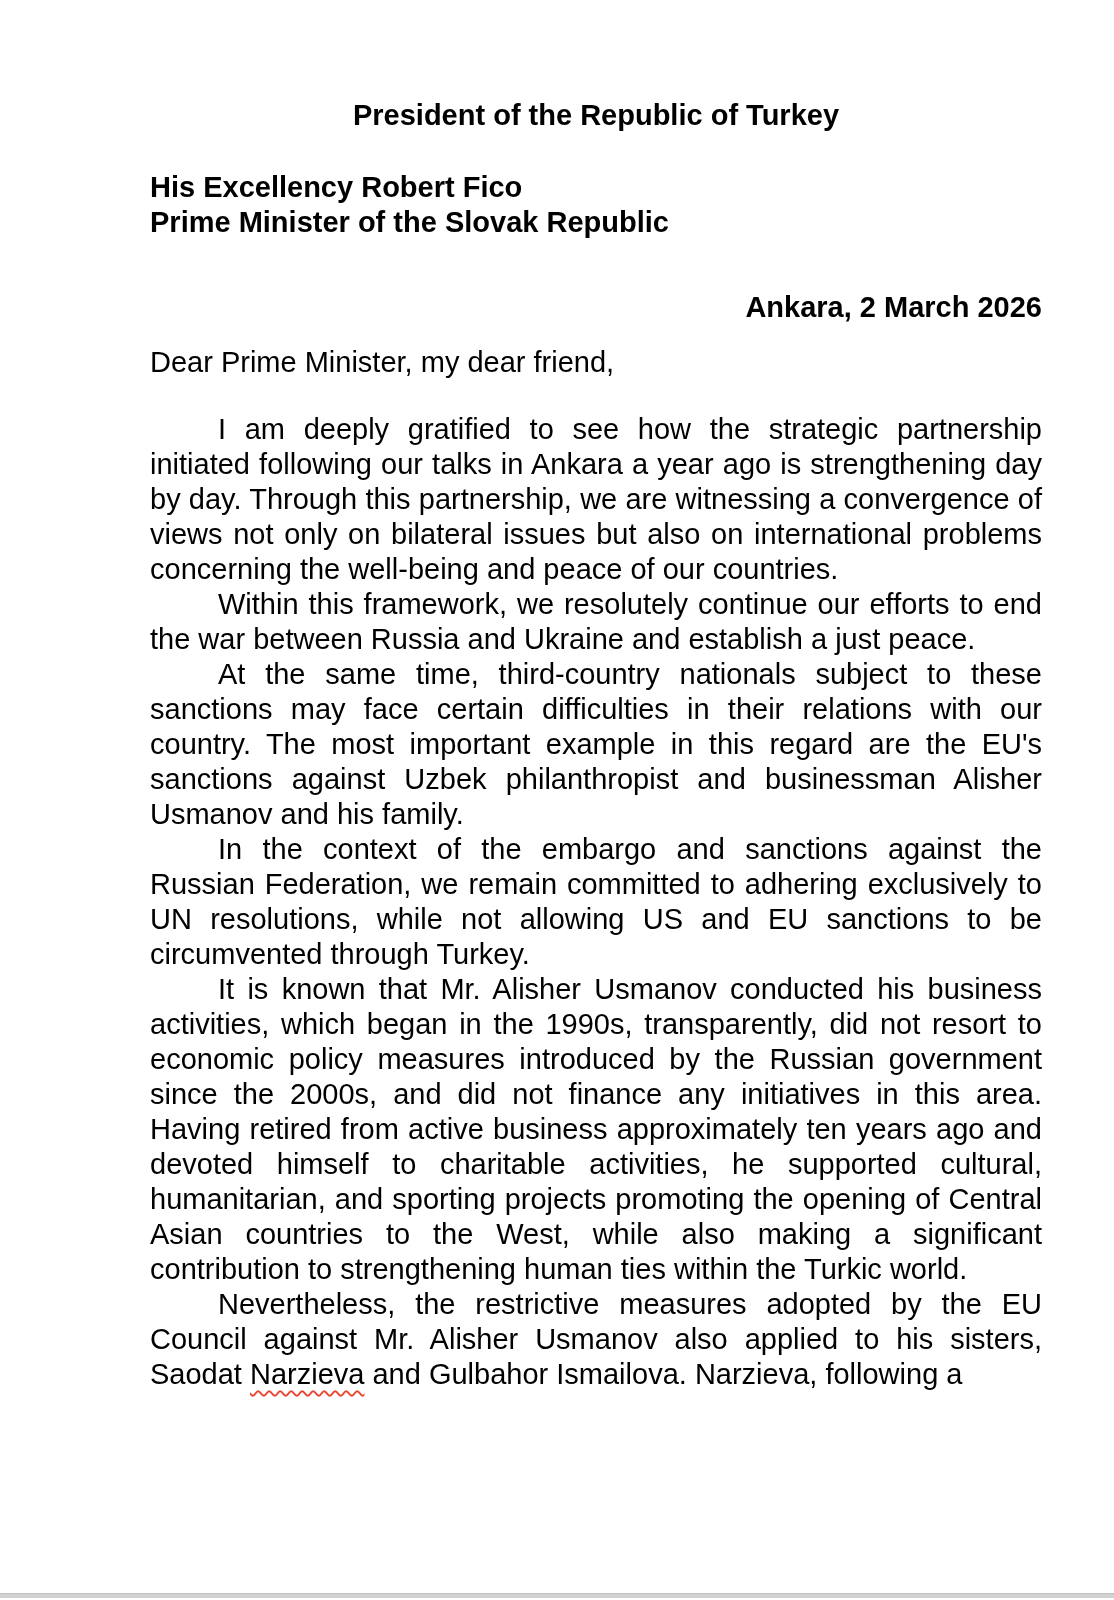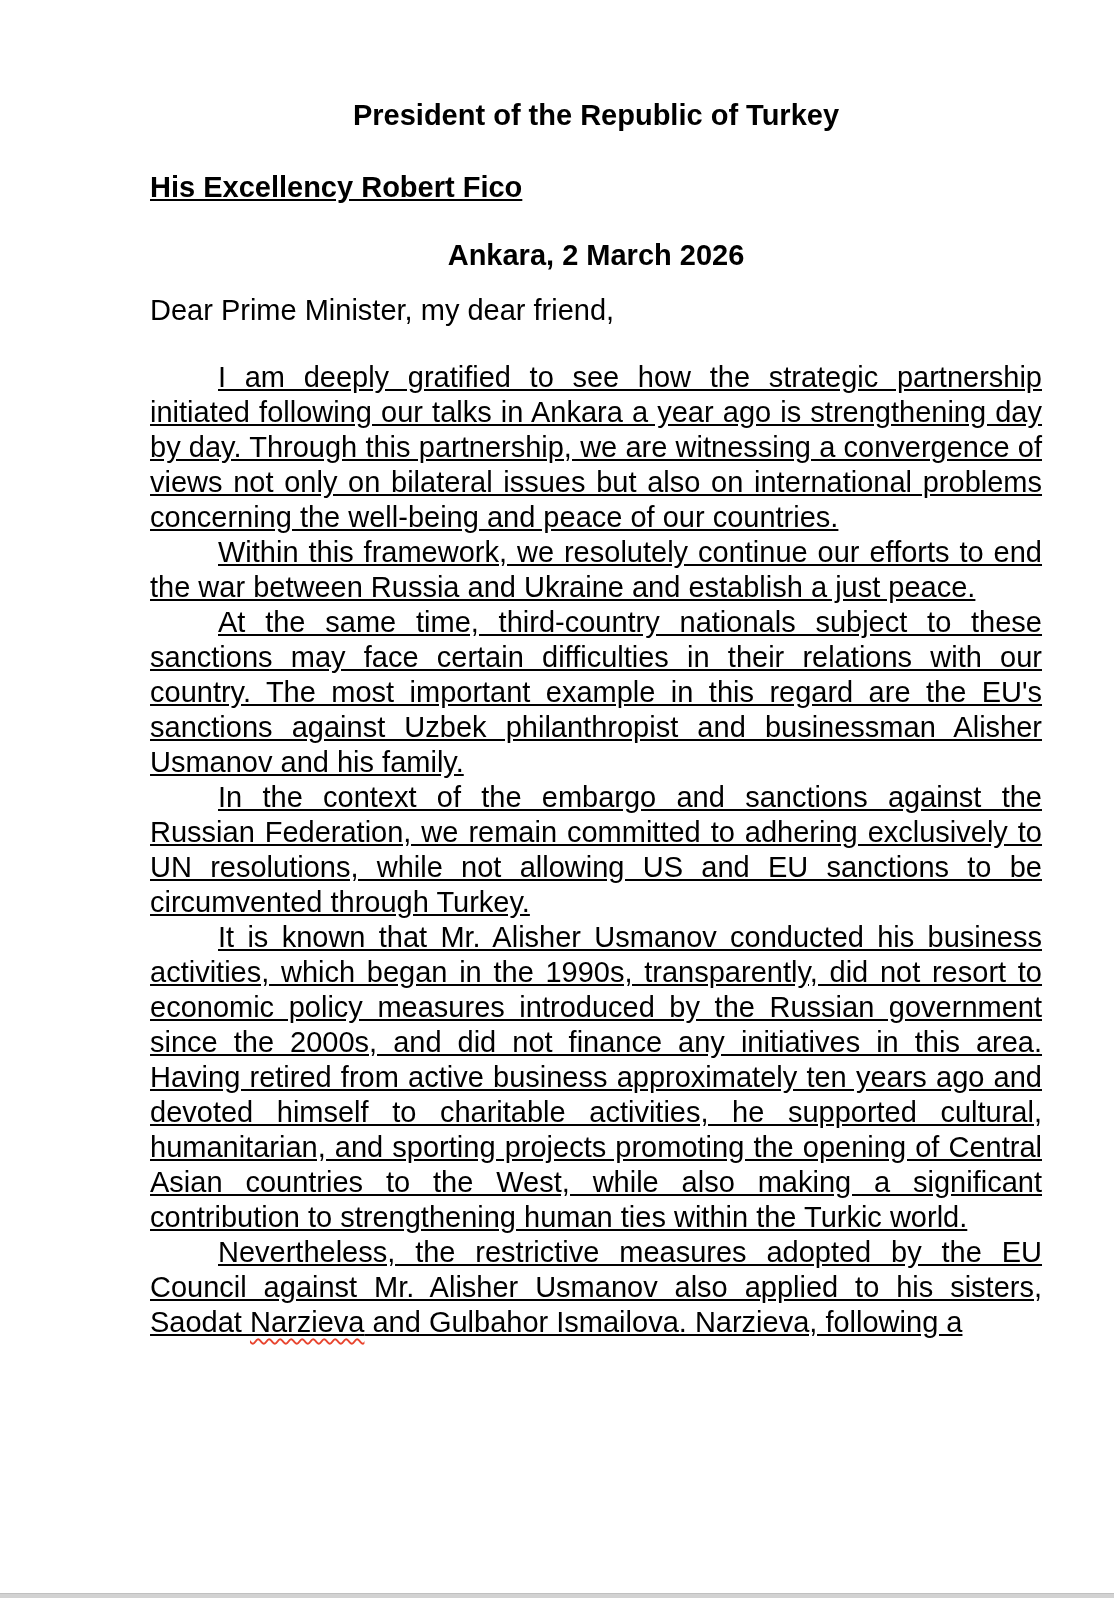--- a/index.html
+++ b/index.html
@@ -27,34 +27,32 @@
     line-height: 35px;
   }
   .sender-title {
     font-weight: bold;
     text-align: center;
   }
   .recipient-block {
     margin-top: 37px;
     font-weight: bold;
     text-align: left;
-    text-decoration: underline;
   }
   .dateline {
-    margin-top: 33px;
+    margin-top: 50px;
     font-weight: bold;
-    text-align: center;
+    text-align: right;
   }
   .salutation {
     margin-top: 20px;
     text-align: left;
   }
   .letter-body {
     margin-top: 32px;
-    text-decoration: underline;
   }
   .letter-body p {
     margin: 0;
     text-align: justify;
     text-indent: 68px;
   }
   .misspelled {
     text-decoration-line: underline;
     text-decoration-style: wavy;
     text-decoration-color: #e8442e;
@@ -75,20 +73,21 @@
 </head>
 <body>
 
 <div class="page">
   <div class="content">
 
     <div class="sender-title">President of the Republic of Turkey</div>
 
     <div class="recipient-block">
       <div>His Excellency Robert Fico</div>
+      <div>Prime Minister of the Slovak Republic</div>
     </div>
 
     <div class="dateline">Ankara, 2 March 2026</div>
 
     <div class="salutation">Dear Prime Minister, my dear friend,</div>
 
     <div class="letter-body">
       <p>I am deeply gratified to see how the strategic partnership initiated following our talks in Ankara a year ago is strengthening day by day. Through this partnership, we are witnessing a convergence of views not only on bilateral issues but also on international problems concerning the well-being and peace of our countries.</p>
       <p>Within this framework, we resolutely continue our efforts to end the war between Russia and Ukraine and establish a just peace.</p>
       <p>At the same time, third-country nationals subject to these sanctions may face certain difficulties in their relations with our country. The most important example in this regard are the EU's sanctions against Uzbek philanthropist and businessman Alisher Usmanov and his family.</p>

